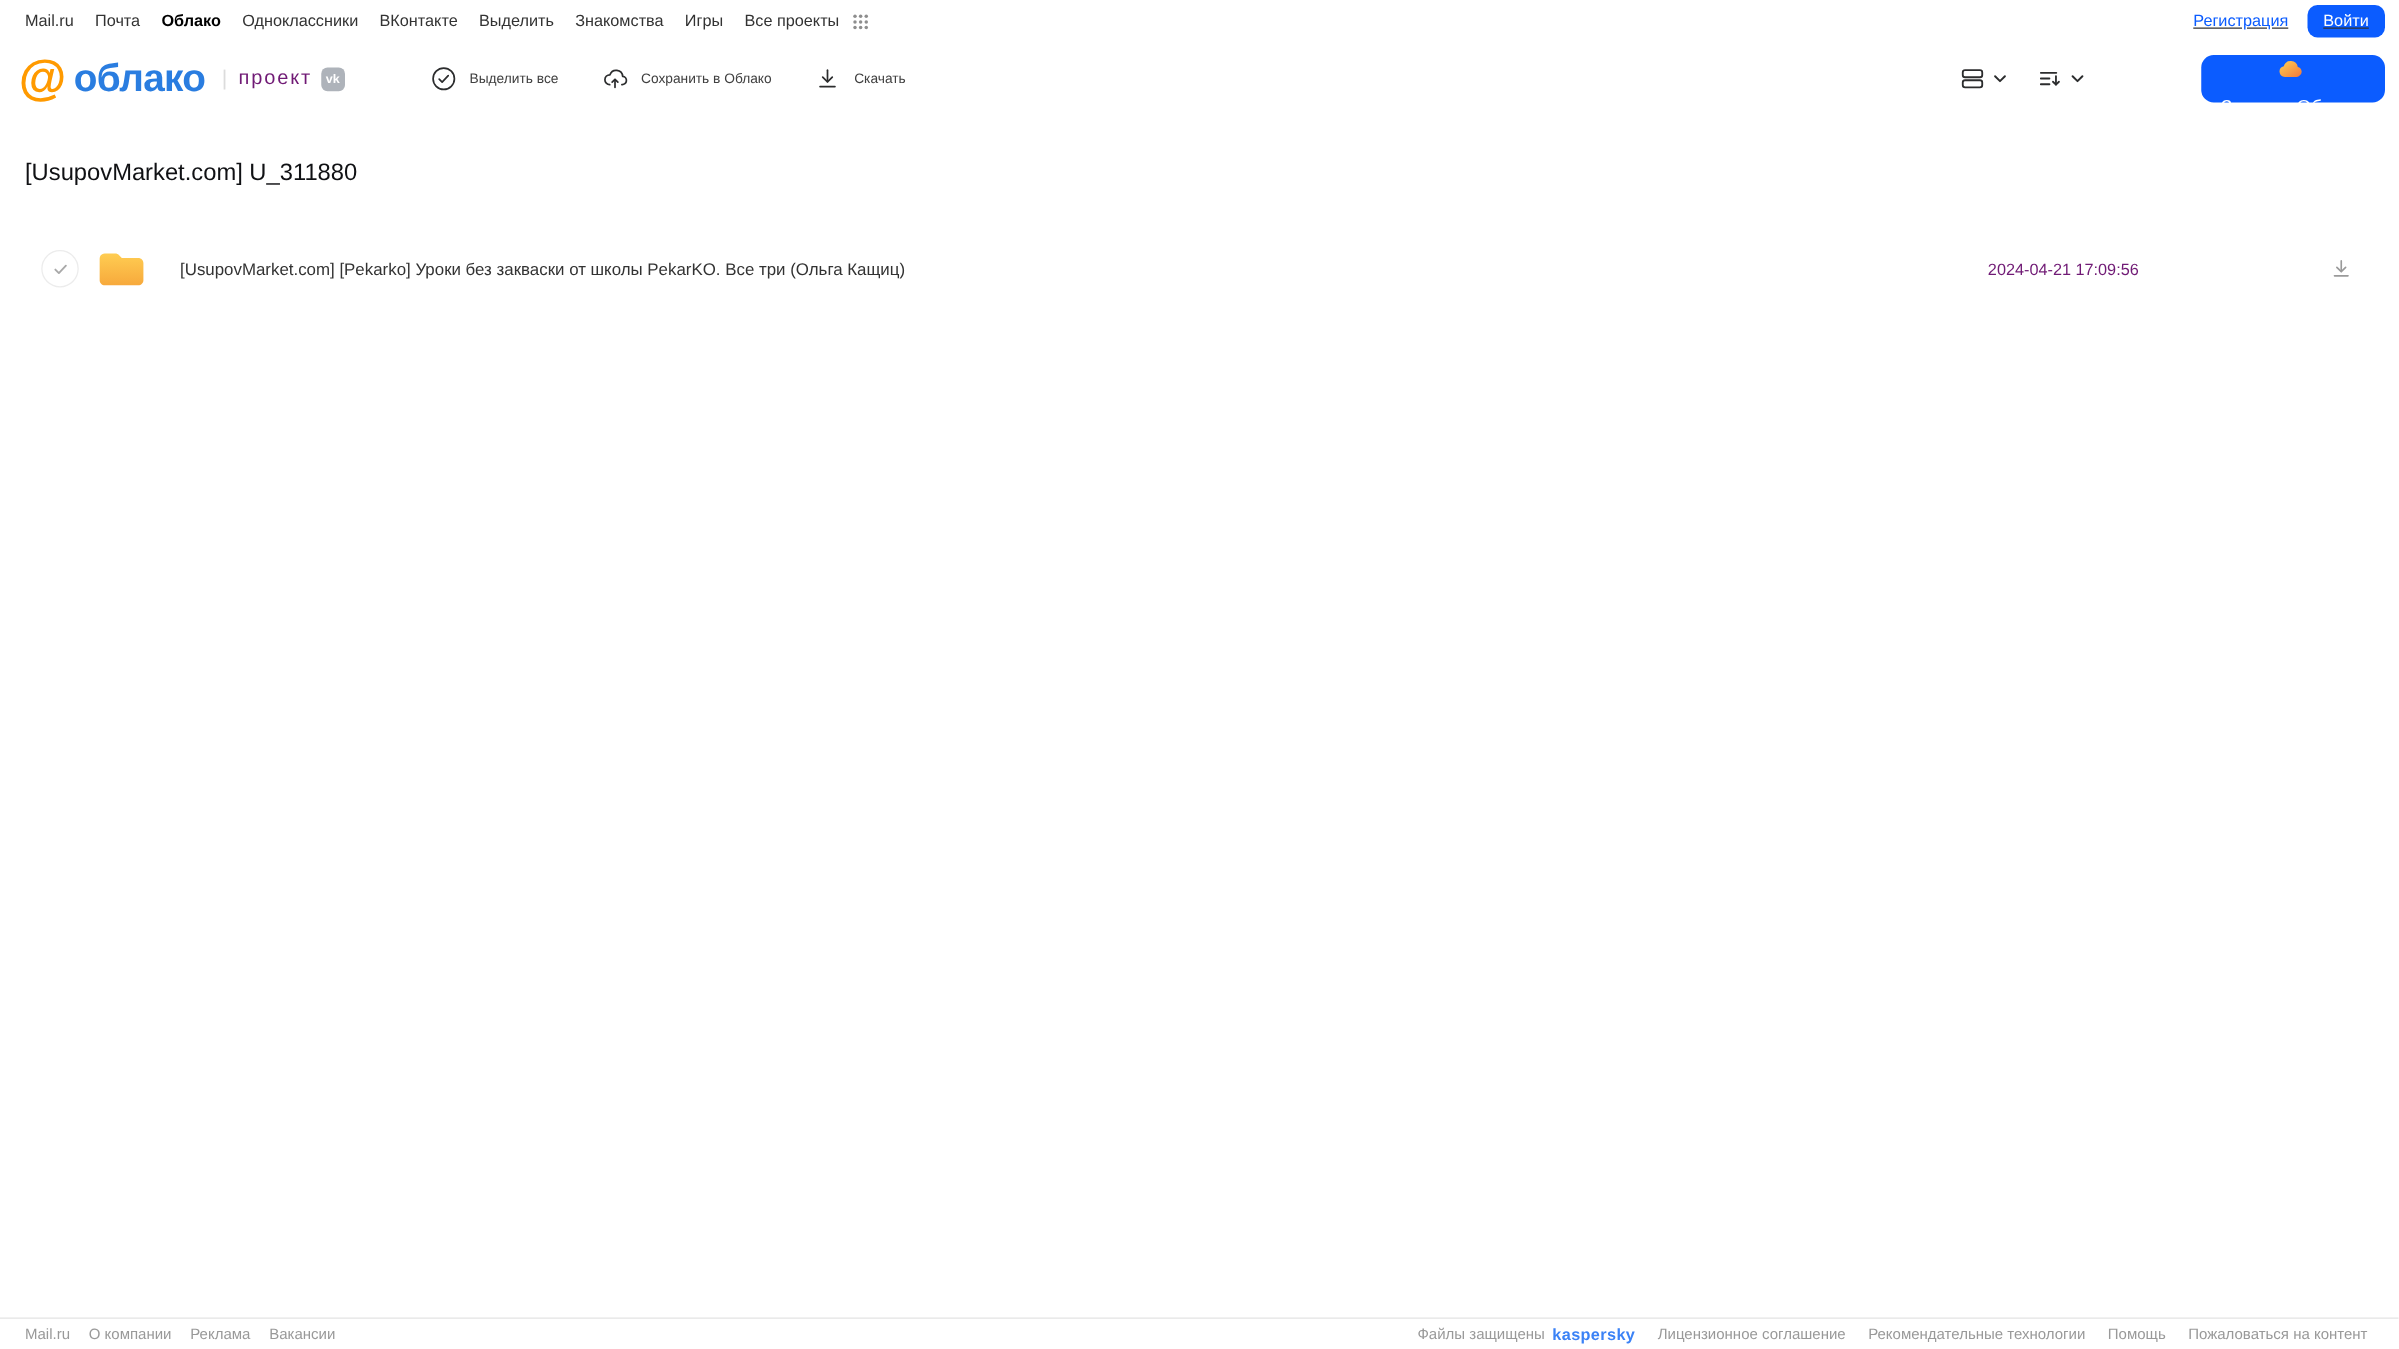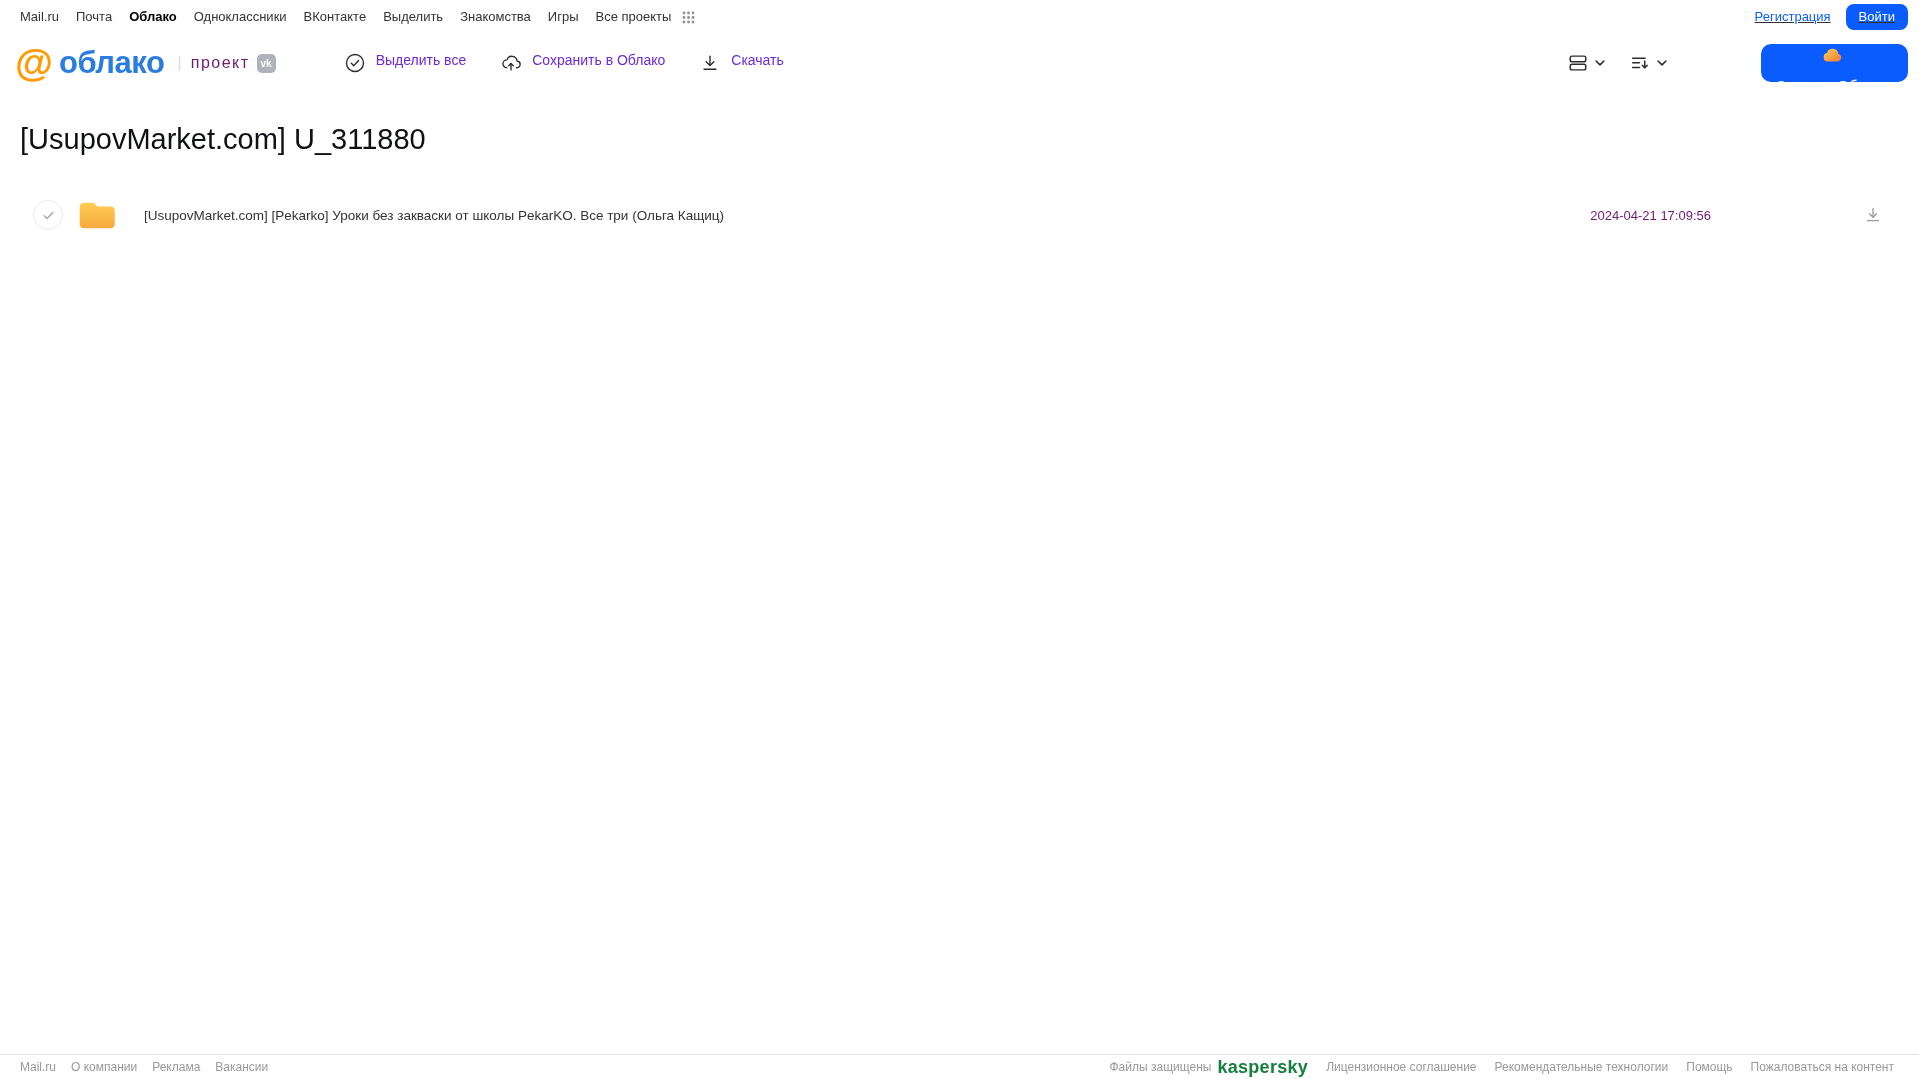--- a/index.html
+++ b/index.html
@@ -48,41 +48,41 @@
   .project-label { color: #701a75; font-size: 16px; letter-spacing: 1.5px; }
   .vk-badge {
     width: 19px; height: 19px; margin-left: 7px;
     background: #aeb3ba; border-radius: 5px;
     color: #fff; font-size: 10px; font-weight: bold;
     display: inline-flex; align-items: center; justify-content: center; text-align: right;
   }
 
   .toolbar { display: flex; align-items: center; gap: 34px; margin-left: 68px; }
   .toolbar button {
-    display: flex; gap: 10px;
-    background: none; border: none; font-size: 14px; color: #6d28d9;
+    display: flex; align-items: center; gap: 10px;
+    background: none; border: none; font-size: 11px; color: #404040;
   }
   .toolbar svg { flex: none; }
 
   .header-right { margin-left: auto; display: flex; align-items: center; }
   .icon-btn {
     display: flex; align-items: center; gap: 4px;
     background: none; border: none; padding: 2px;
   }
   .icon-btn + .icon-btn { margin-left: 18px; }
   .cta-btn {
     display: flex; align-items: center; gap: 10px;
     background: #0b5cff; color: #fff; font-size: 15px;
     border: none; border-radius: 10px; height: 38px;
     padding: 0 19px 0 16px; margin-left: 90px; flex-direction: column;
   }
 
   
   .page-title {
-    font-size: 29px; font-weight: 500; color: #101114;
+    font-size: 19px; font-weight: 500; color: #101114;
     line-height: 28px; margin: 33px 20px 0;
   }
   .file-row {
     display: flex; align-items: center;
     height: 48px; margin-top: 38px;
     padding: 0 36px 0 33px; cursor: pointer;
   }
   .row-checkbox {
     width: 30px; height: 30px; flex: none;
     border: 1px solid #ececec; border-radius: 50%;
@@ -99,21 +99,21 @@
     position: absolute; left: 0; right: 0; bottom: 0;
     height: 25px; border-top: 1px solid #e4e4e4;
     background: #fff;
     display: flex; align-items: center;
     padding: 0 25px 0 20px; font-size: 12px; color: #999;
   }
   .footer a { color: #999; }
   .f-left { display: flex; align-items: center; gap: 15px; }
   .f-right { margin-left: auto; display: flex; align-items: center; gap: 18px; }
   .protected { display: flex; align-items: center; gap: 6px; }
-  .kaspersky { color: #15803d; font-weight: 700; font-size: 18px; letter-spacing: 0.3px; }
+  .kaspersky { color: #3b82f6; font-weight: 700; font-size: 13px; letter-spacing: 0.3px; }
 </style>
 </head>
 <body>
 
 <header class="topbar">
   <nav class="portal-links">
     <a>Mail.ru</a>
     <a>Почта</a>
     <a class="active">Облако</a>
     <a>Одноклассники</a>

